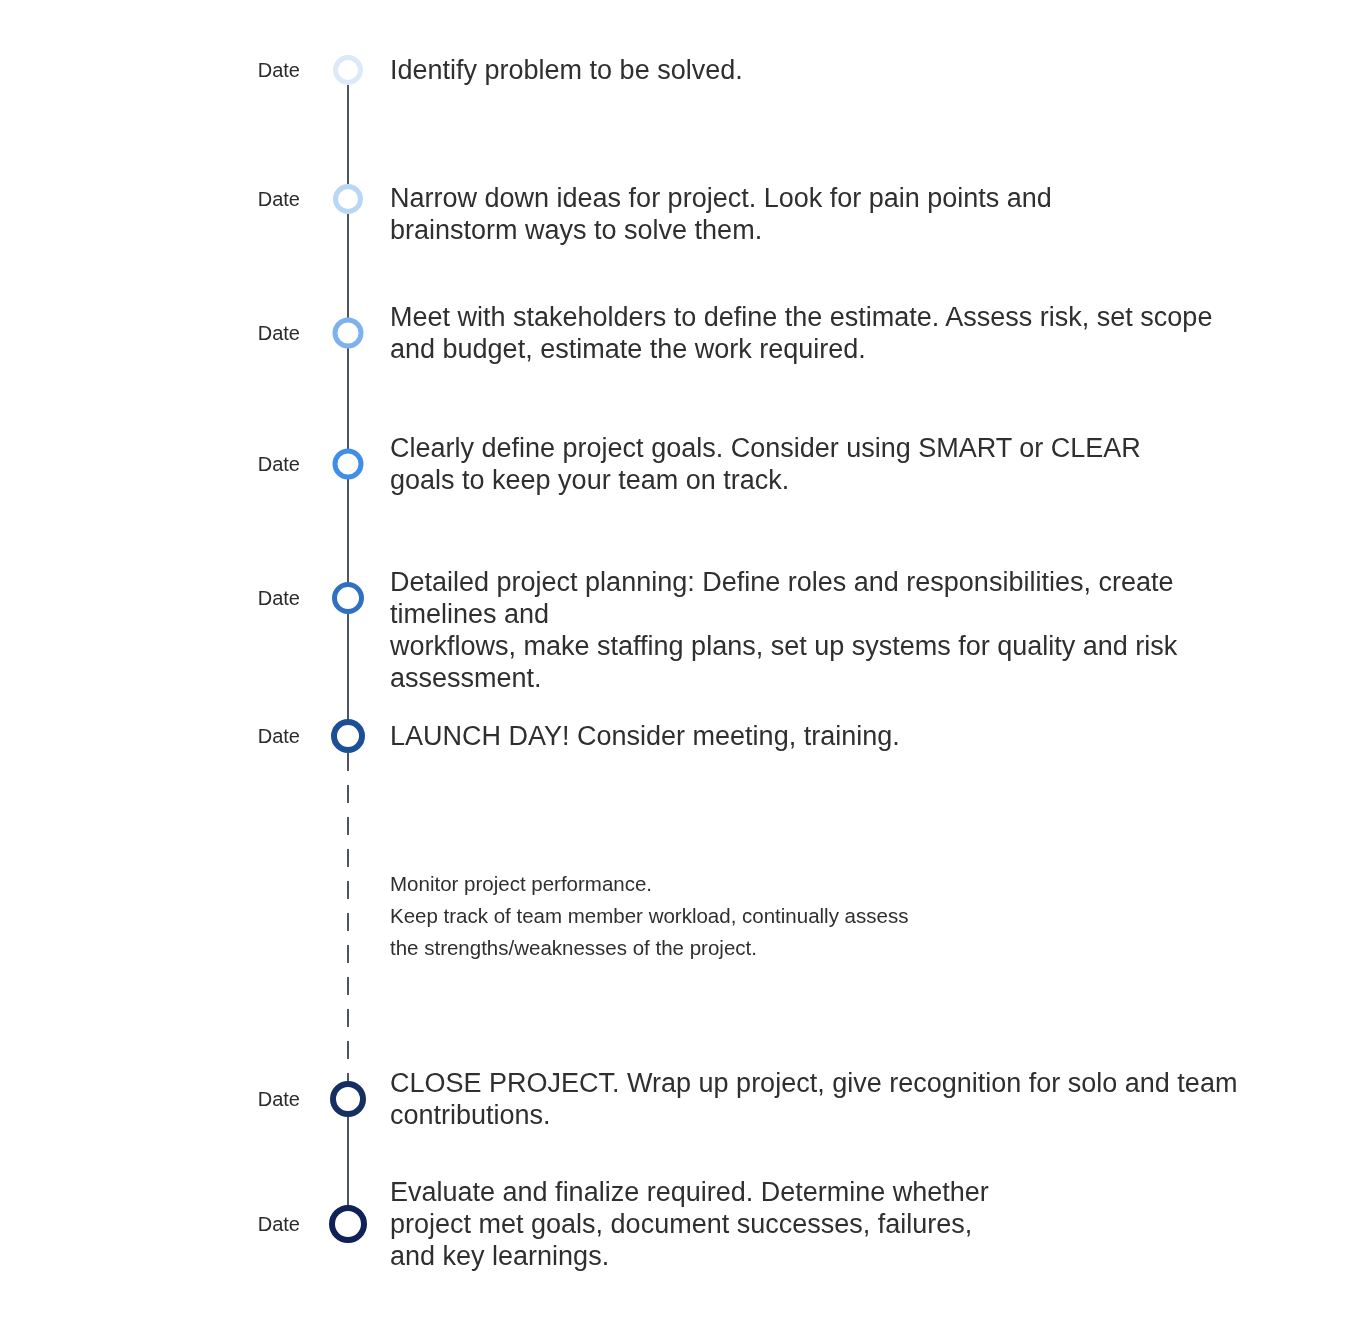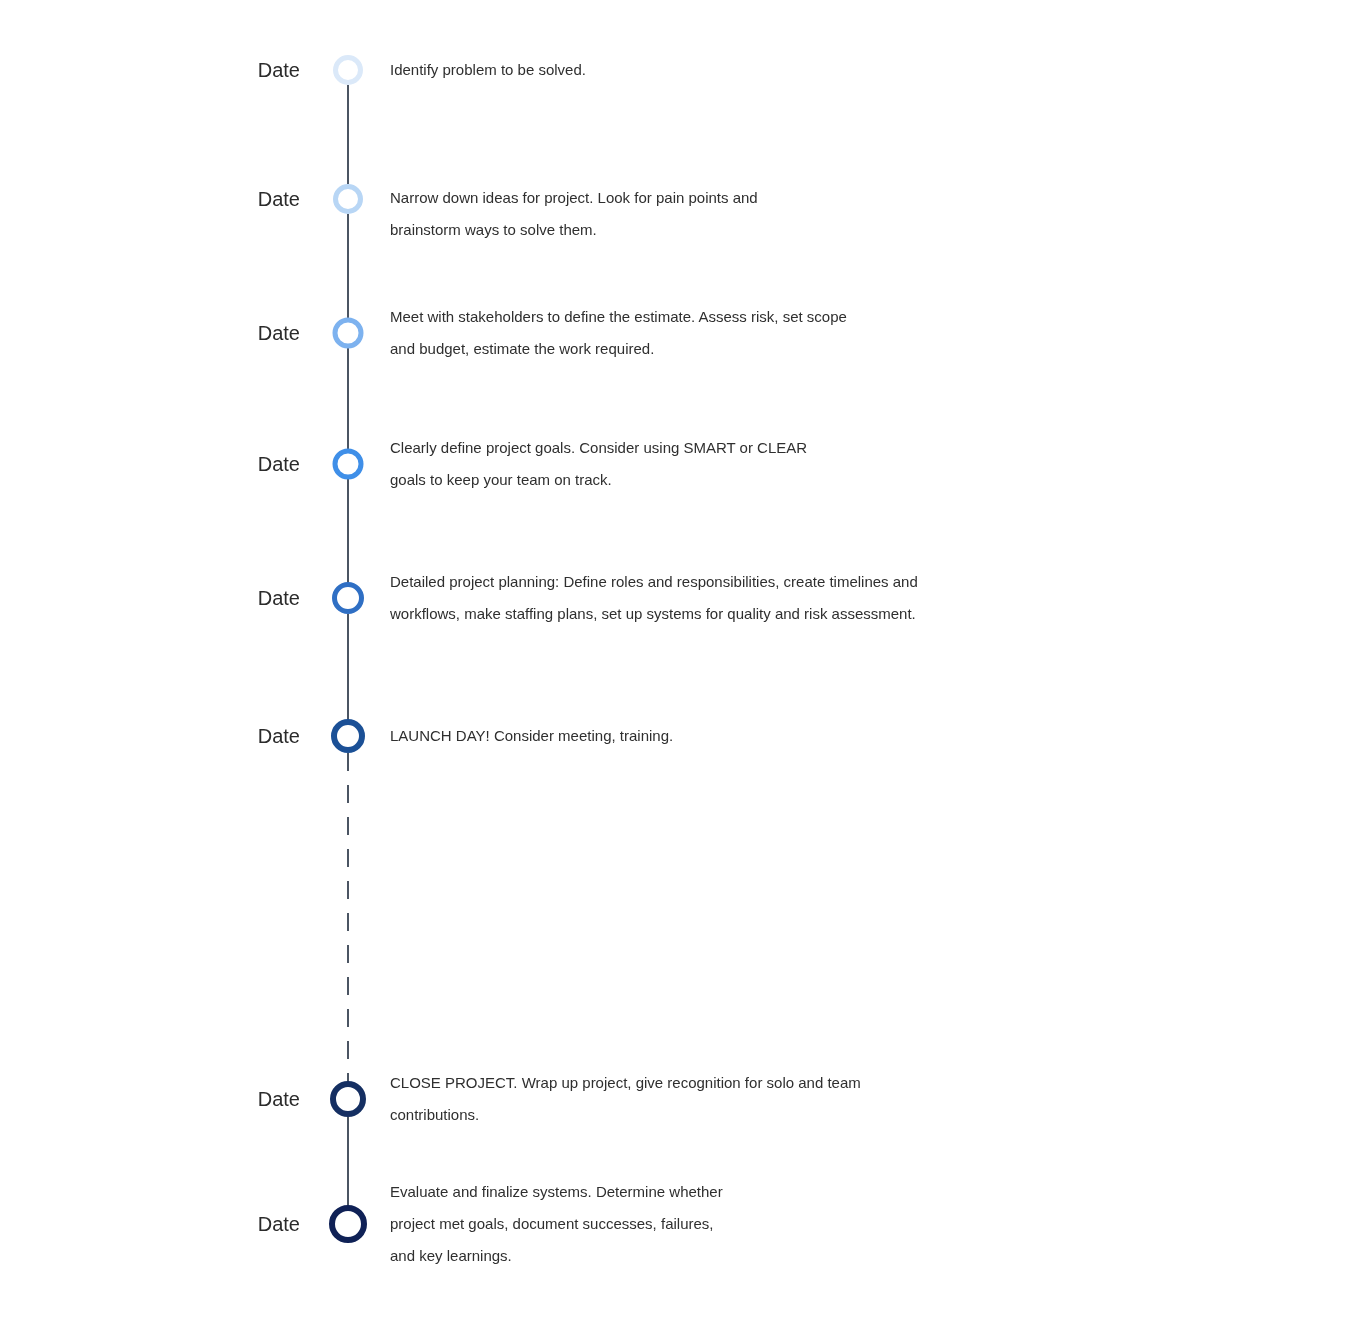--- a/index.html
+++ b/index.html
@@ -65,21 +65,21 @@
     left: 348px;
     border-radius: 50%;
     background: #ffffff;
     transform: translate(-50%, -50%);
   }
 
   .milestone-text {
     position: absolute;
     left: 390px;
     width: 860px;
-    font-size: 15px;
+    font-size: 27px;
     line-height: 32px;
     color: #2f2f2f;
     white-space: pre-line;
   }
 
   .float-text {
     position: absolute;
     left: 390px;
     width: 860px;
     font-size: 20.5px;
@@ -135,17 +135,20 @@
     </div>
     <div class="milestone" style="top: 0px;">
       <div class="date-label" style="top: 1086px;">Date</div>
       <div class="node" style="width: 36px; height: 36px; border: 6px solid rgb(21, 47, 98); top: 1099px;"></div>
       <div class="milestone-text" style="top: 1067px;">CLOSE PROJECT. Wrap up project, give recognition for solo and team
 contributions.</div>
     </div>
     <div class="milestone" style="top: 0px;">
       <div class="date-label" style="top: 1211px;">Date</div>
       <div class="node" style="width: 38px; height: 38px; border: 6px solid rgb(15, 33, 86); top: 1224px;"></div>
-      <div class="milestone-text" style="top: 1176px;">Evaluate and finalize systems. Determine whether
+      <div class="milestone-text" style="top: 1176px;">Evaluate and finalize required. Determine whether
 project met goals, document successes, failures,
 and key learnings.</div>
     </div>
+    <div class="float-text" style="top: 868px;">Monitor project performance.
+Keep track of team member workload, continually assess
+the strengths/weaknesses of the project.</div>
   </div>
 
 </body></html>

